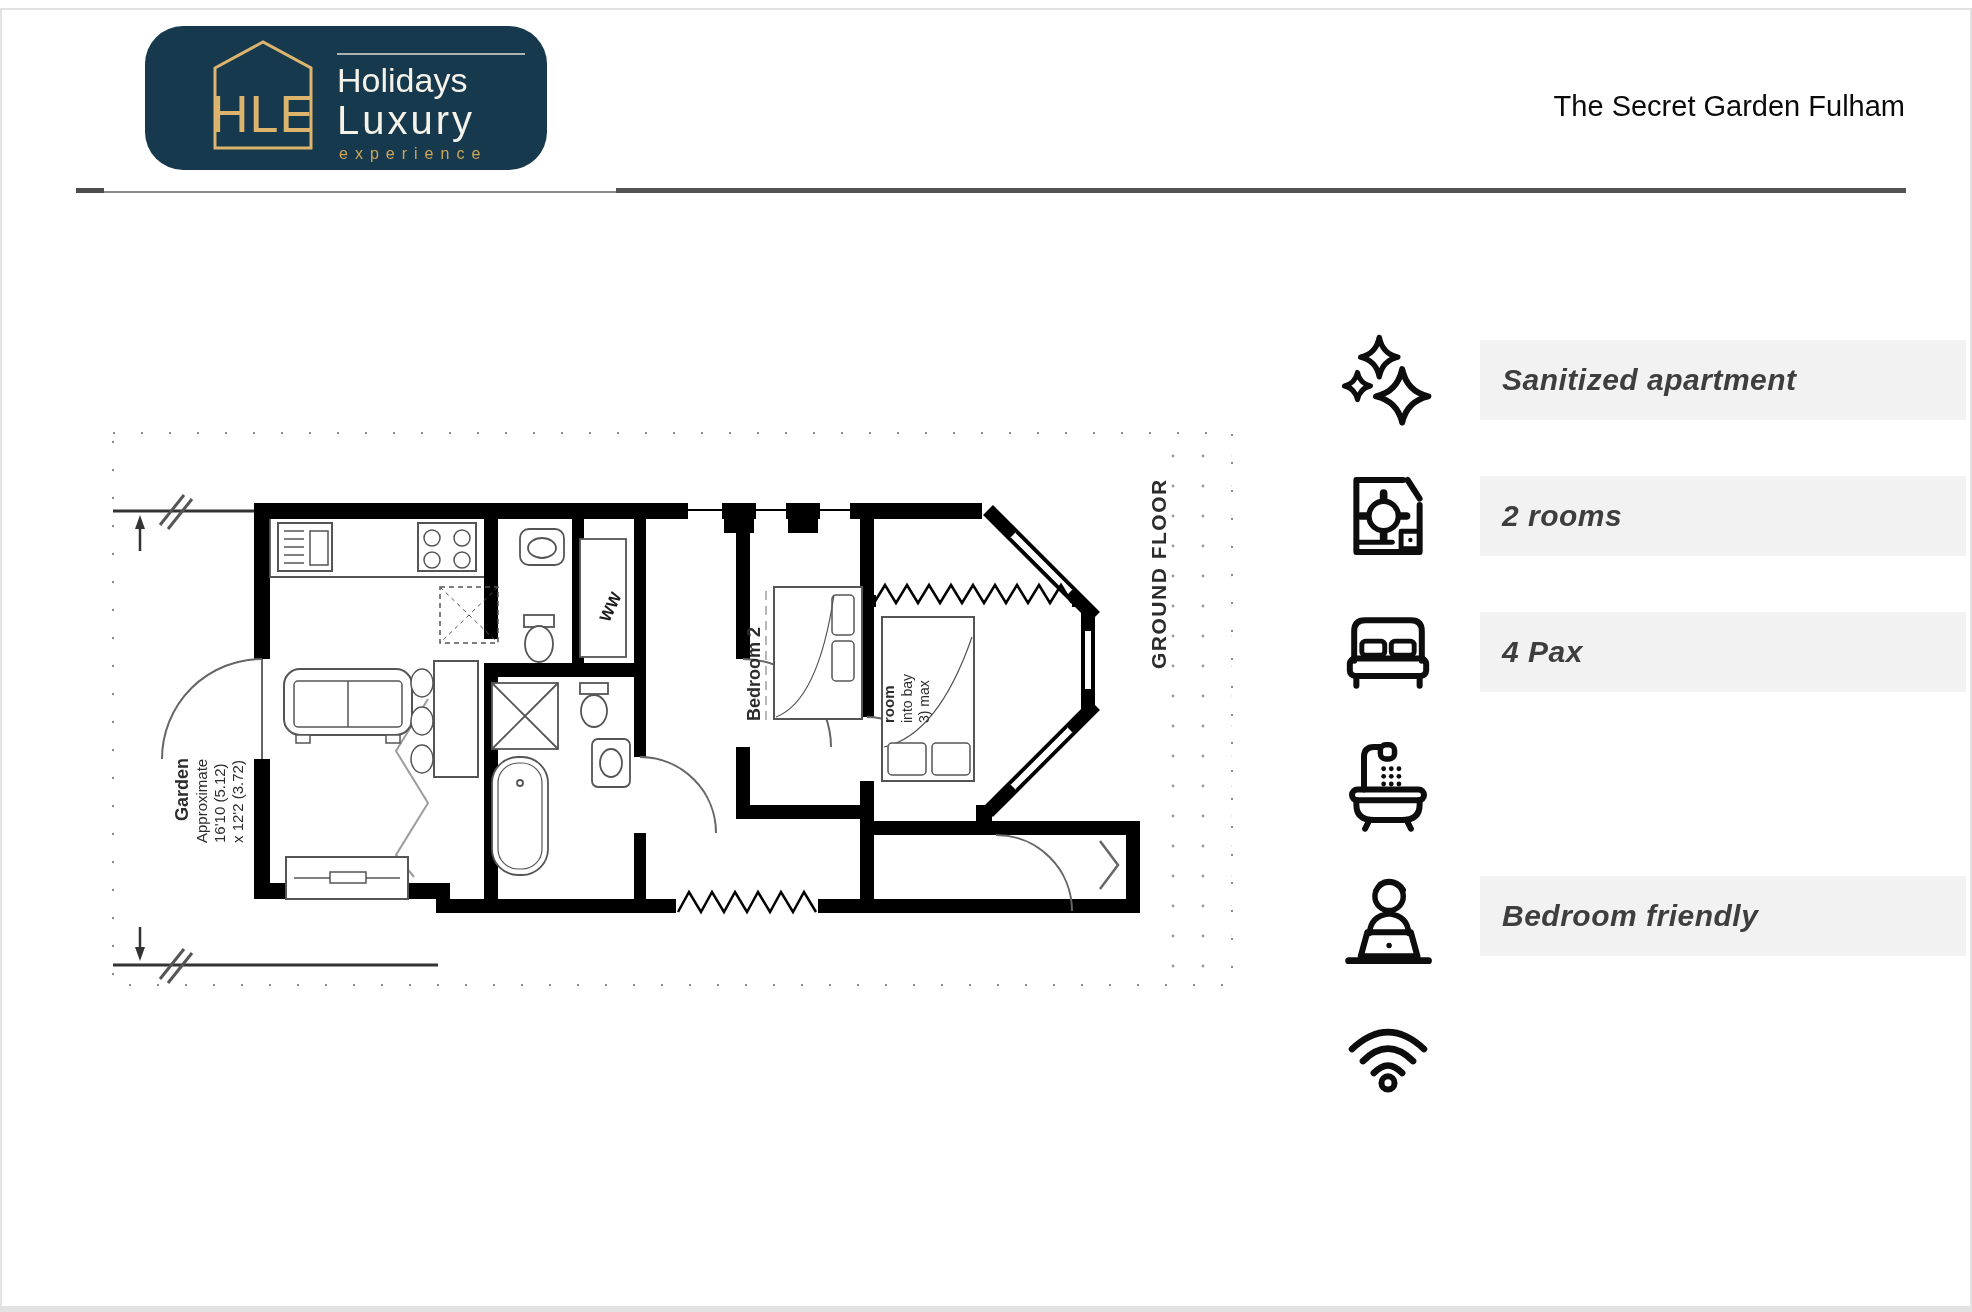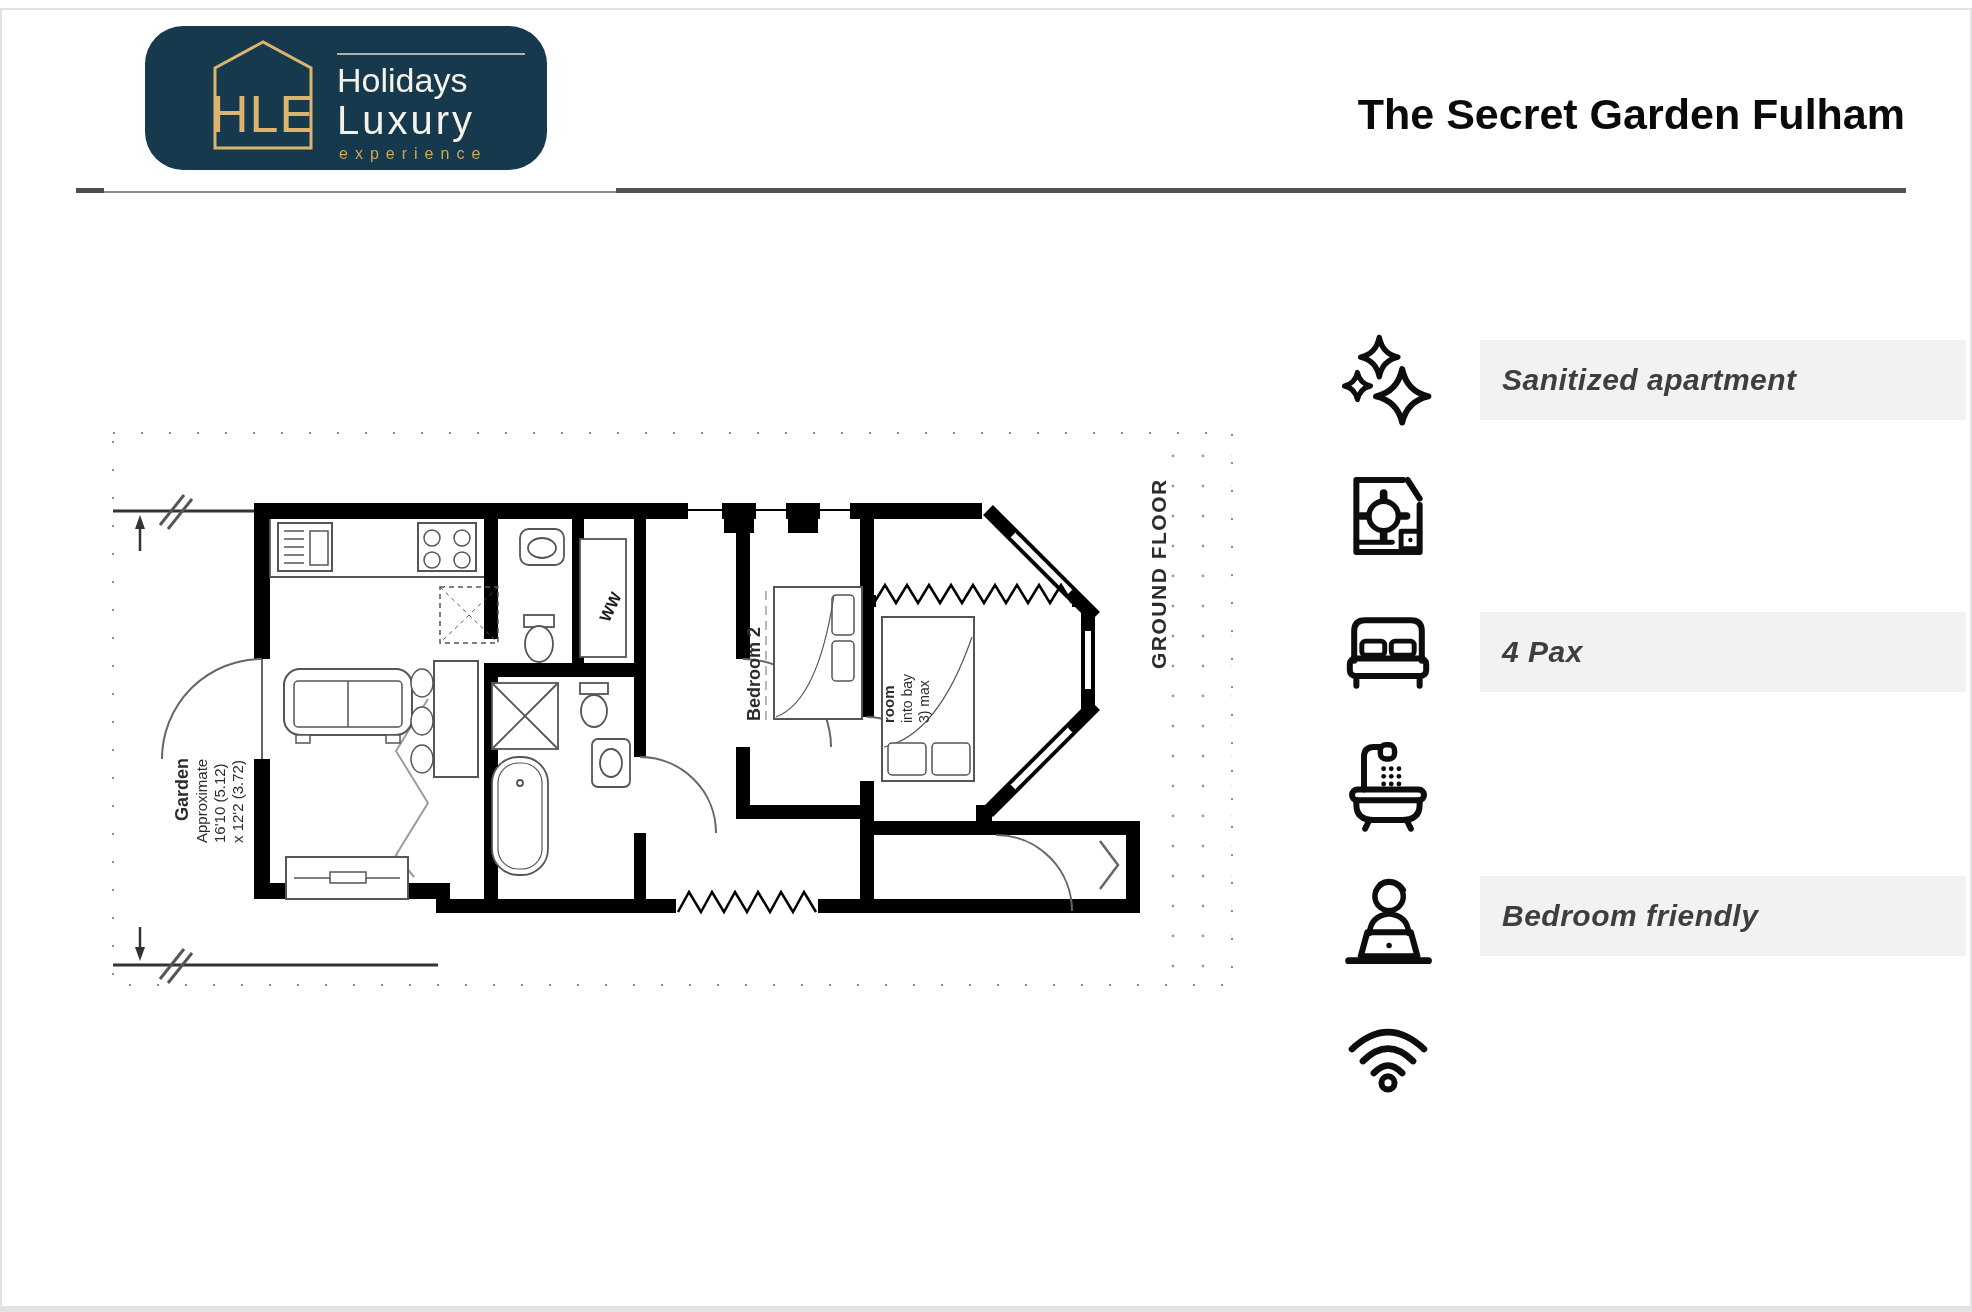--- a/index.html
+++ b/index.html
@@ -11,21 +11,21 @@
   }
   .bottom-strip{position:absolute; left:0; bottom:0; width:1972px; height:14px; background:#e2e2e2;}
   
   .logo{
     position:absolute; left:145px; top:18px; width:402px; height:144px;
     background:#16394e; border-radius:38px;
   }
   
   .title{
     position:absolute; top:82px; right:67px;
-    font-size:43px; font-weight:bold; color:#0a0a0a; letter-spacing:0px;
+    font-size:29px; font-weight:normal; color:#0a0a0a; letter-spacing:0px;
   }
   
   .rule-a{position:absolute; left:76px;  top:180px; width:28px;  height:5px; background:#4c4c4c;}
   .rule-b{position:absolute; left:104px; top:183px; width:512px; height:2px; background:#8b8b8b;}
   .rule-c{position:absolute; left:616px; top:180px; width:1290px;height:5px; background:#535353;}
   
   .plan{position:absolute; left:88px; top:383px; width:1156px; height:632px;}
   
   .amenity-icon{position:absolute; left:1340px; width:96px; height:96px;}
   .amenity-bar{
@@ -271,20 +271,23 @@
     <svg width="96" height="96" viewBox="0 0 88 88" fill="none" stroke="#0d0d0d" stroke-width="5.5" stroke-linecap="round" stroke-linejoin="round">
       <path d="M58,11 H15 V77 H73 V34"></path>
       <path d="M62,11 L73,28"></path>
       <circle cx="40" cy="44" r="13.5" stroke-width="5"></circle>
       <path d="M40,23 V28 M40,60 V65 M19,44 H24 M56,44 H61" stroke-width="7"></path>
       <rect x="56" y="58" width="17" height="16" stroke-width="4.5"></rect>
       <circle cx="64.5" cy="66" r="2" fill="#0d0d0d" stroke="none"></circle>
       <path d="M15,68 H48" stroke-width="4.5"></path>
     </svg>
   </div>
+  <div class="amenity-bar r2">
+    <span>2 rooms</span>
+  </div>
 
   <div class="amenity-icon i3">
     <svg width="96" height="96" viewBox="0 0 88 88" fill="none" stroke="#0d0d0d" stroke-width="5.5" stroke-linecap="round" stroke-linejoin="round">
       <path d="M13,52 V25 Q13,15 23,15 H65 Q75,15 75,25 V52"></path>
       <rect x="20" y="34" width="21" height="13" rx="3.5" stroke-width="4.5"></rect>
       <rect x="47" y="34" width="21" height="13" rx="3.5" stroke-width="4.5"></rect>
       <rect x="9" y="50" width="70" height="16" rx="5"></rect>
       <path d="M15,66 V75 M73,66 V75"></path>
     </svg>
   </div>

